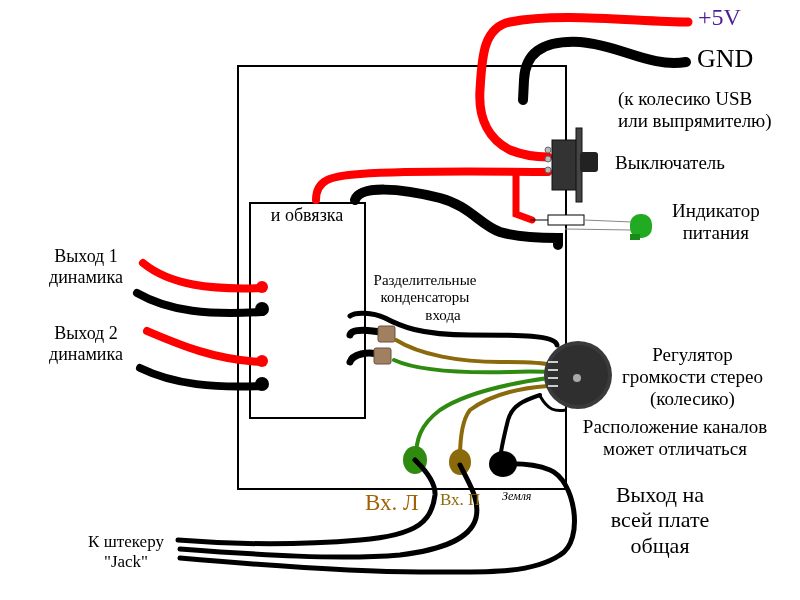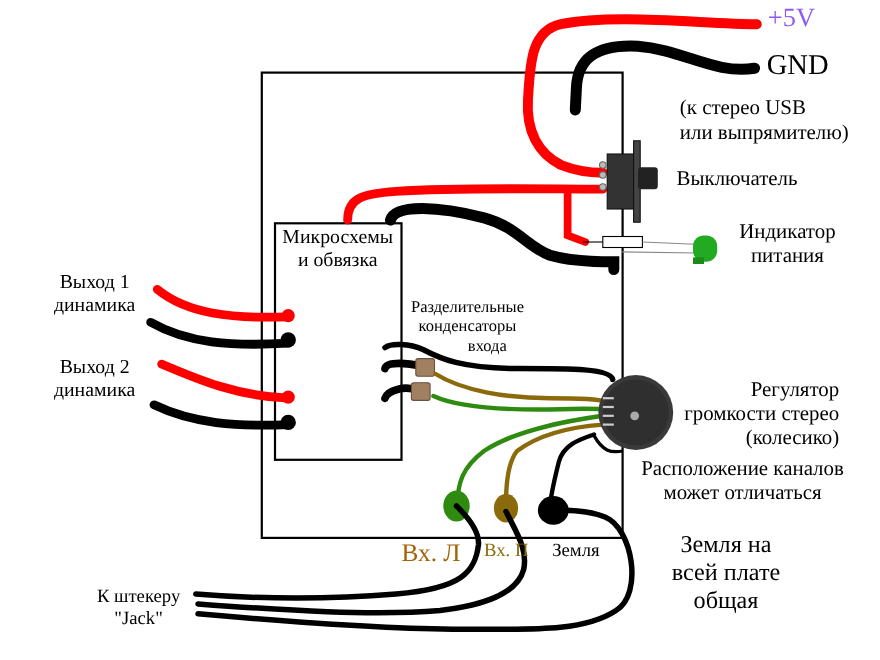--- a/index.html
+++ b/index.html
@@ -88,61 +88,60 @@
     <circle cx="578" cy="375" r="34" fill="#3a3a3a"></circle>
     <circle cx="578" cy="375" r="30" fill="#2f2f2f"></circle>
     <circle cx="577" cy="378" r="4" fill="#aaa"></circle>
     <line x1="548" y1="362" x2="558" y2="362" stroke="#ccc" stroke-width="2"></line>
     <line x1="548" y1="370" x2="558" y2="370" stroke="#ccc" stroke-width="2"></line>
     <line x1="548" y1="378" x2="558" y2="378" stroke="#ccc" stroke-width="2"></line>
     <line x1="548" y1="386" x2="558" y2="386" stroke="#ccc" stroke-width="2"></line>
   </g>
 </svg>
 
-<div class="lbl" style="left:698px;top:4px;font-size:24px;color:#8b5cf6;">+5V</div>
+<div class="lbl" style="left:698px;top:4px;font-size:24px;color:#4c1d95;">+5V</div>
 <div class="lbl" style="left:697px;top:44px;font-size:26px;">GND</div>
 <div class="lbl" style="left:618px;top:88px;font-size:19px;text-align:left;">
-  <span>(к стерео USB</span>
+  <span>(к колесико USB</span>
   <span>или выпрямителю)</span>
 </div>
 <div class="lbl" style="left:615px;top:152px;font-size:19px;">Выключатель</div>
 <div class="lbl" style="left:672px;top:200px;font-size:19px;text-align:center;">
   <span>Индикатор</span>
   <span>питания</span>
 </div>
 <div class="lbl" style="left:248px;top:205px;width:118px;font-size:18px;">
-  <span>Микросхемы</span>
   <span>и обвязка</span>
 </div>
 <div class="lbl" style="left:38px;top:246px;width:96px;font-size:18px;">
   <span>Выход 1</span>
   <span>динамика</span>
 </div>
 <div class="lbl" style="left:38px;top:323px;width:96px;font-size:18px;">
   <span>Выход 2</span>
   <span>динамика</span>
 </div>
 <div class="lbl" style="left:360px;top:272px;width:130px;font-size:15px;">
   <span>Разделительные</span>
   <span>конденсаторы</span>
   <span style="padding-left:36px;">входа</span>
 </div>
-<div class="lbl" style="left:622px;top:344px;font-size:19px;text-align:right;">
+<div class="lbl" style="left:622px;top:344px;font-size:19px;text-align:center;">
   <span>Регулятор</span>
   <span>громкости стерео</span>
   <span>(колесико)</span>
 </div>
 <div class="lbl" style="left:570px;top:416px;width:210px;font-size:19px;">
   <span>Расположение каналов</span>
   <span>может отличаться</span>
 </div>
 <div class="lbl" style="left:365px;top:490px;font-size:23px;color:#a16207;">Вх. Л</div>
 <div class="lbl" style="left:440px;top:490px;font-size:17px;color:#8a6a0a;text-align:right;">Вх. П</div>
-<div class="lbl" style="left:502px;top:490px;font-size:17px;">Земля</div>
+<div class="lbl" style="left:502px;top:490px;font-size:12px;font-style:italic;">Земля</div>
 <div class="lbl" style="left:590px;top:482px;width:140px;font-size:22px;">
-  <span>Земля на</span>
+  <span>Выход на</span>
   <span>всей плате</span>
   <span>общая</span>
 </div>
 <div class="lbl" style="left:76px;top:532px;width:100px;font-size:17px;">
   <span>К штекеру</span>
   <span>"Jack"</span>
 </div>
 
 </body></html>

